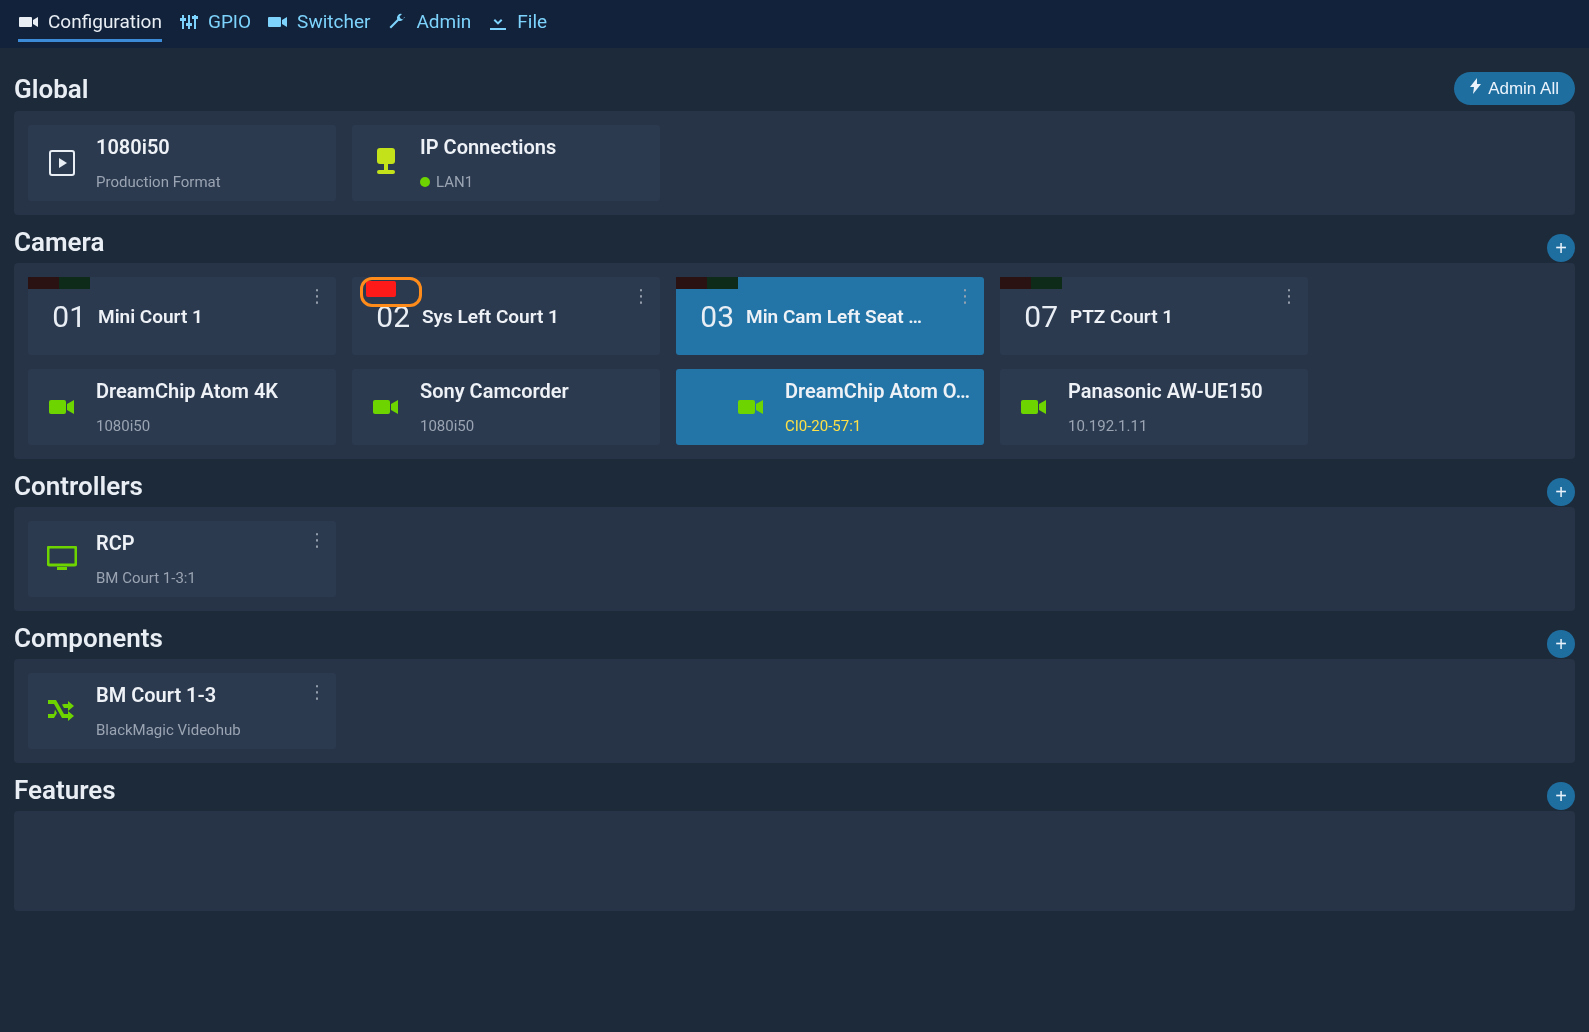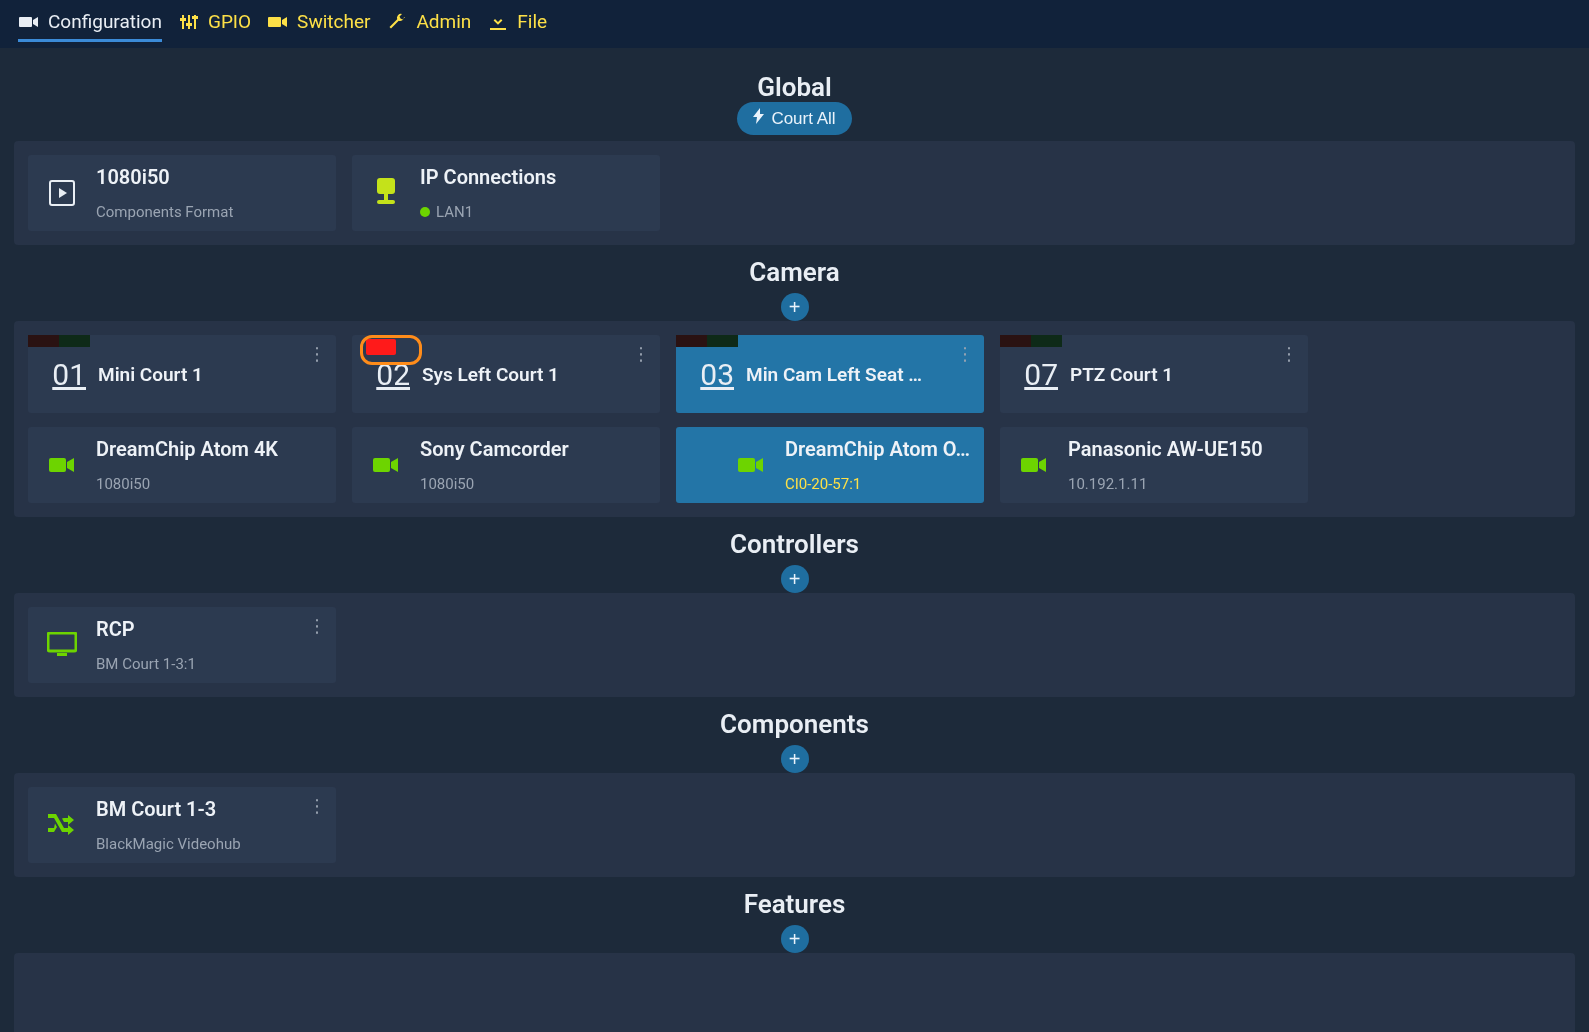--- a/index.html
+++ b/index.html
@@ -17,21 +17,21 @@
     display: flex;
     align-items: center;
     gap: 16px;
     padding: 10px 18px 6px 18px;
     background: #11223a;
   }
   .nav-item {
     display: flex;
     align-items: center;
     gap: 8px;
-    color: #fde047;
+    color: #7dd3fc;
     font-size: 19px;
     cursor: pointer;
     padding-bottom: 6px;
     border-bottom: 3px solid transparent;
   }
   .nav-item.active {
     color: #e9eef4;
     border-bottom-color: #3b8bd8;
   }
   .nav-icon {
@@ -45,21 +45,20 @@
 
   
   .content { padding: 12px 10px 0 10px; }
 
   
   .section-head {
     display: flex;
     align-items: center;
     justify-content: space-between;
     padding: 12px 4px 6px 4px;
-    flex-direction: column;
   }
   .section-title {
     font-size: 26px;
     font-weight: 600;
     color: #e9eef4;
   }
   .btn-reset {
     background: #1f6ea0;
     color: #eaf3fb;
     border: none;
@@ -159,21 +158,20 @@
     padding: 0 14px;
     gap: 12px;
   }
   .cam-head.selected { background:#2375a7; }
   .cam-num {
     font-size: 30px;
     color: #e9eef4;
     font-weight: 400;
     width: 44px;
     text-align:right;
-    text-decoration:underline;
   }
   .cam-name {
     font-size: 19px;
     color: #eef2f7;
     font-weight: 600;
     white-space: nowrap;
     overflow: hidden;
     text-overflow: ellipsis;
     max-width: 200px;
   }
@@ -266,35 +264,35 @@
 <div class="content">
 
   <div class="section-head">
     <div class="section-title">Global</div>
     <button class="btn-reset">
       <span>
         <svg width="12" height="16" viewBox="0 0 12 16">
             <path d="M7 0L0 9h4l-1 7 8-10H7z"></path>
           </svg>
       </span>
-      <span>Court All</span>
+      <span>Admin All</span>
     </button>
   </div>
   <div class="panel">
     <div class="tile-row">
       <div class="tile w300">
         <div class="tile-icon-box">
           <svg width="26" height="26" viewBox="0 0 26 26">
               <rect x="1" y="1" width="24" height="24" rx="2" fill="none" stroke="#e9eef4" stroke-width="2"></rect>
               <path d="M10 8l8 5-8 5z" fill="#e9eef4"></path>
             </svg>
         </div>
         <div class="tile-texts">
           <div class="tile-title">1080i50</div>
-          <div class="tile-sub">Components Format</div>
+          <div class="tile-sub">Production Format</div>
         </div>
       </div>
       <div class="tile w300">
         <div class="tile-icon-box" style="color:#c4e21a">
           <svg width="26" height="30" viewBox="0 0 26 30">
               <rect x="4" y="0" width="18" height="16" rx="3"></rect>
               <rect x="11" y="16" width="4" height="6"></rect>
               <rect x="4" y="22" width="18" height="4" rx="2"></rect>
             </svg>
         </div>

